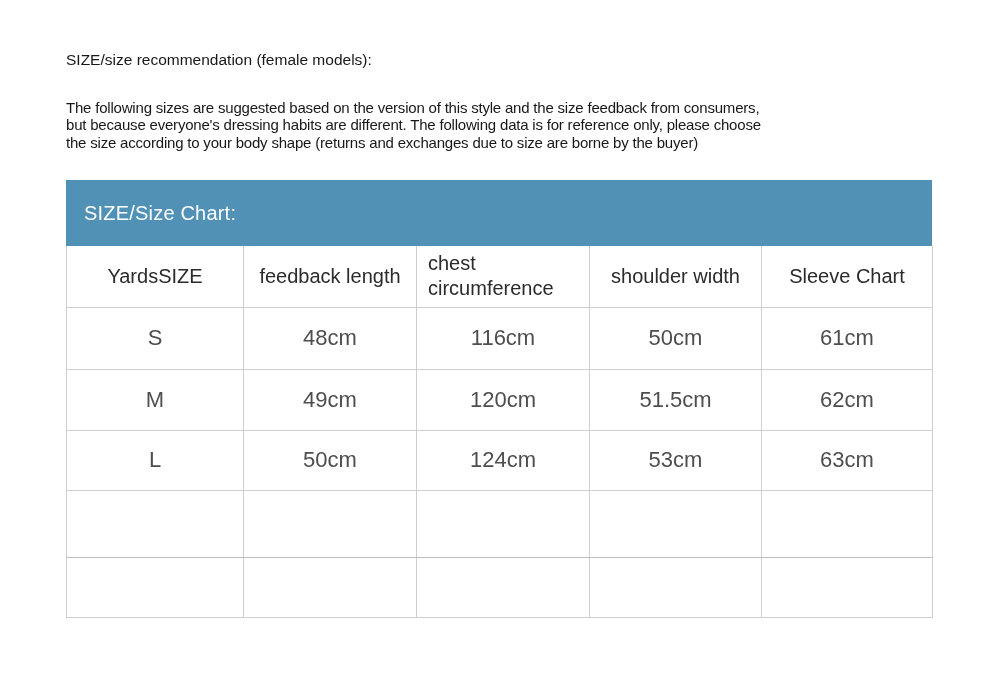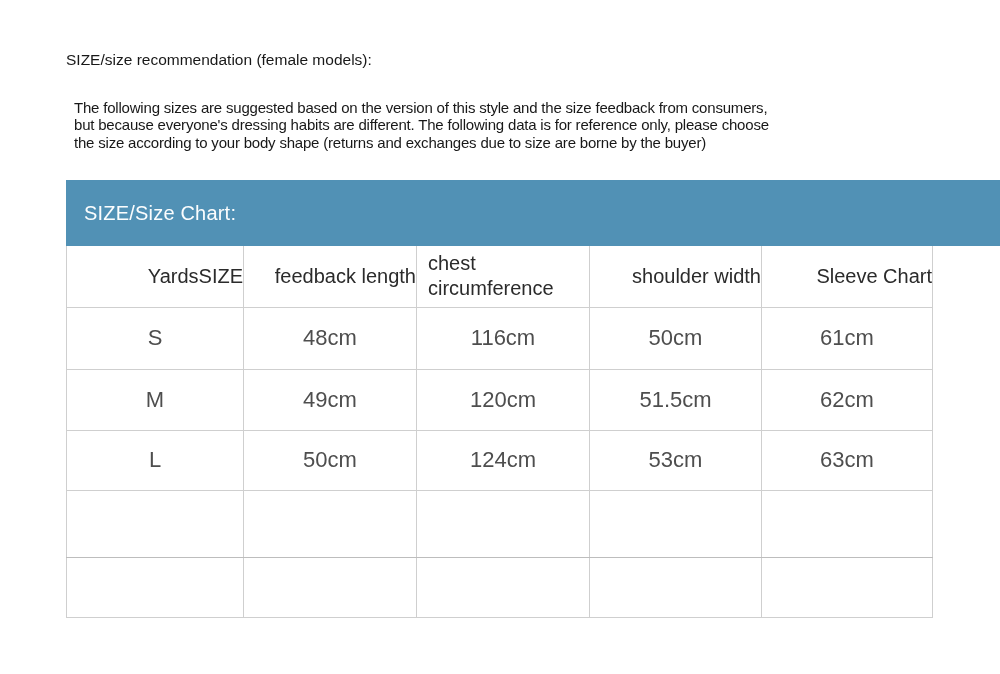--- a/index.html
+++ b/index.html
@@ -25,31 +25,31 @@
     padding:0 66px;
   }
   .title{
     margin-top:51px;
     font-size:15.5px;
     line-height:18px;
     font-weight:500;
     color:var(--heading-text);
   }
   .desc{
-    margin:30px 0 0 8px;
+    margin:30px 0 0 0;
     width:868px;
     font-size:15px;
     line-height:17.4px;
     letter-spacing:-0.2px;
     color:var(--body-text);
     white-space:pre-line;
   }
   .banner{
     margin-top:29px;
-    width:934px;height:66px;
+    width:866px;height:66px;
     background:var(--banner-bg);
     display:flex;align-items:center;
     padding-left:18px;
   }
   .banner-title{
     color:var(--banner-text);
     font-size:20px;
     font-weight:400;
     letter-spacing:0.2px;
   }
@@ -63,21 +63,21 @@
     border:1px solid var(--table-border);
     padding:0;
     vertical-align:middle;
     overflow:hidden;
   }
   table.size-chart thead th{
     border-top:none;
     font-weight:400;
     font-size:20px;
     color:var(--header-cell-text);
-    text-align:right;
+    text-align:center;
     height:61px;
     line-height:1.25;
   }
   table.size-chart thead th.left-align{
     text-align:left;
     padding-left:11px;
     padding-right:6px;
     margin-left:17px;
   }
   table.size-chart td{

